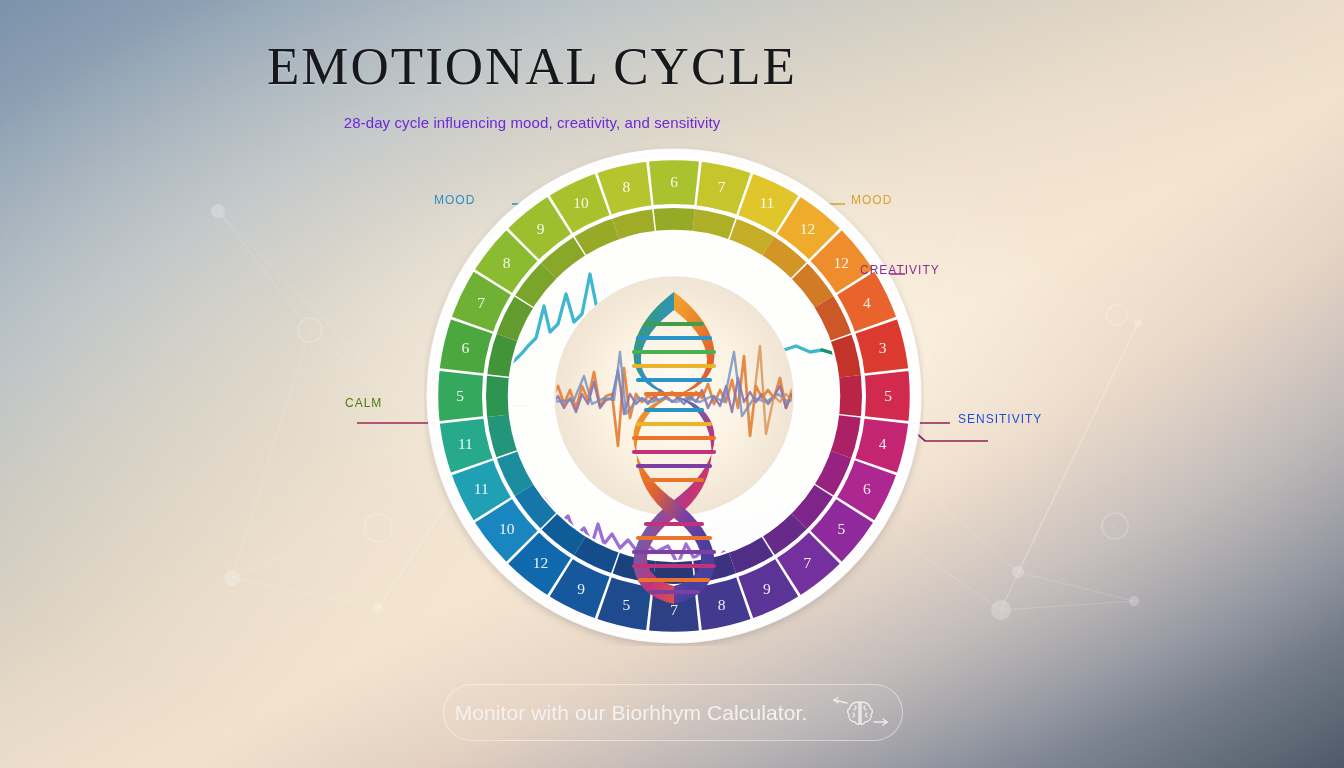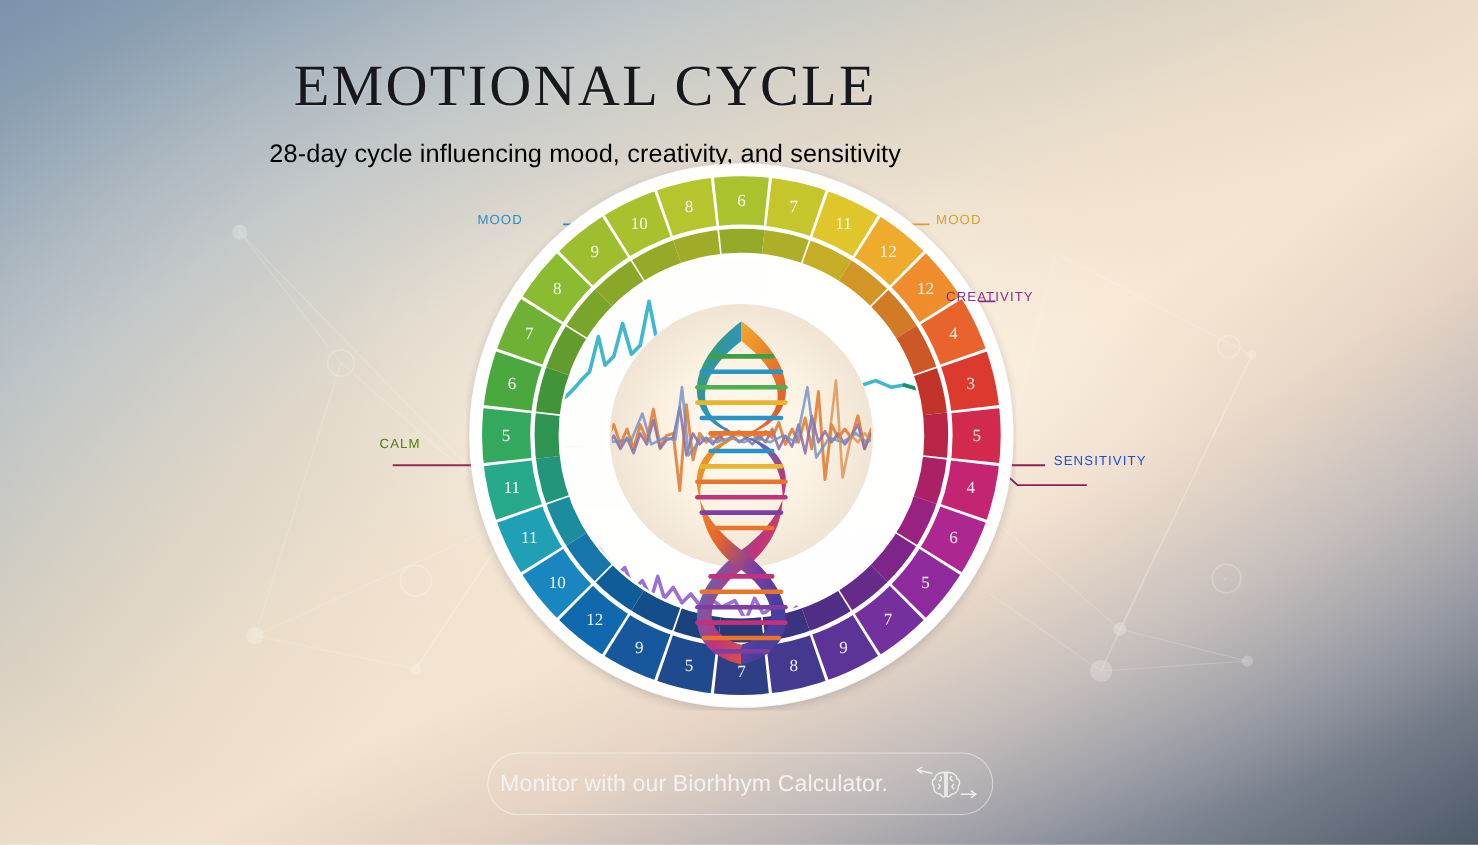--- a/index.html
+++ b/index.html
@@ -37,35 +37,35 @@
     opacity: 0.55;
     pointer-events: none;
   }
 
   
   .header {
     position: absolute;
     top: 0; left: 0;
     width: 1064px;
     text-align: center;
-    padding-top: 52px;
+    padding-top: 40px;
   }
   .title {
     font-family: "Liberation Serif", serif;
     font-size: 53px;
     letter-spacing: 2.0px;
     color: #17181c;
     font-weight: 400;
     line-height: 1.0;
     text-shadow: 0 1px 2px rgba(255,255,255,0.35);
   }
   .subtitle {
     margin-top: 21px;
-    font-size: 23px;
-    color: #000000;
+    font-size: 15px;
+    color: #6d28d9;
     font-weight: 400;
     letter-spacing: 0.1px;
   }
 
   
   .wheel-wrap {
     position: absolute;
     left: 424px;
     top: 146px;
     width: 500px;

